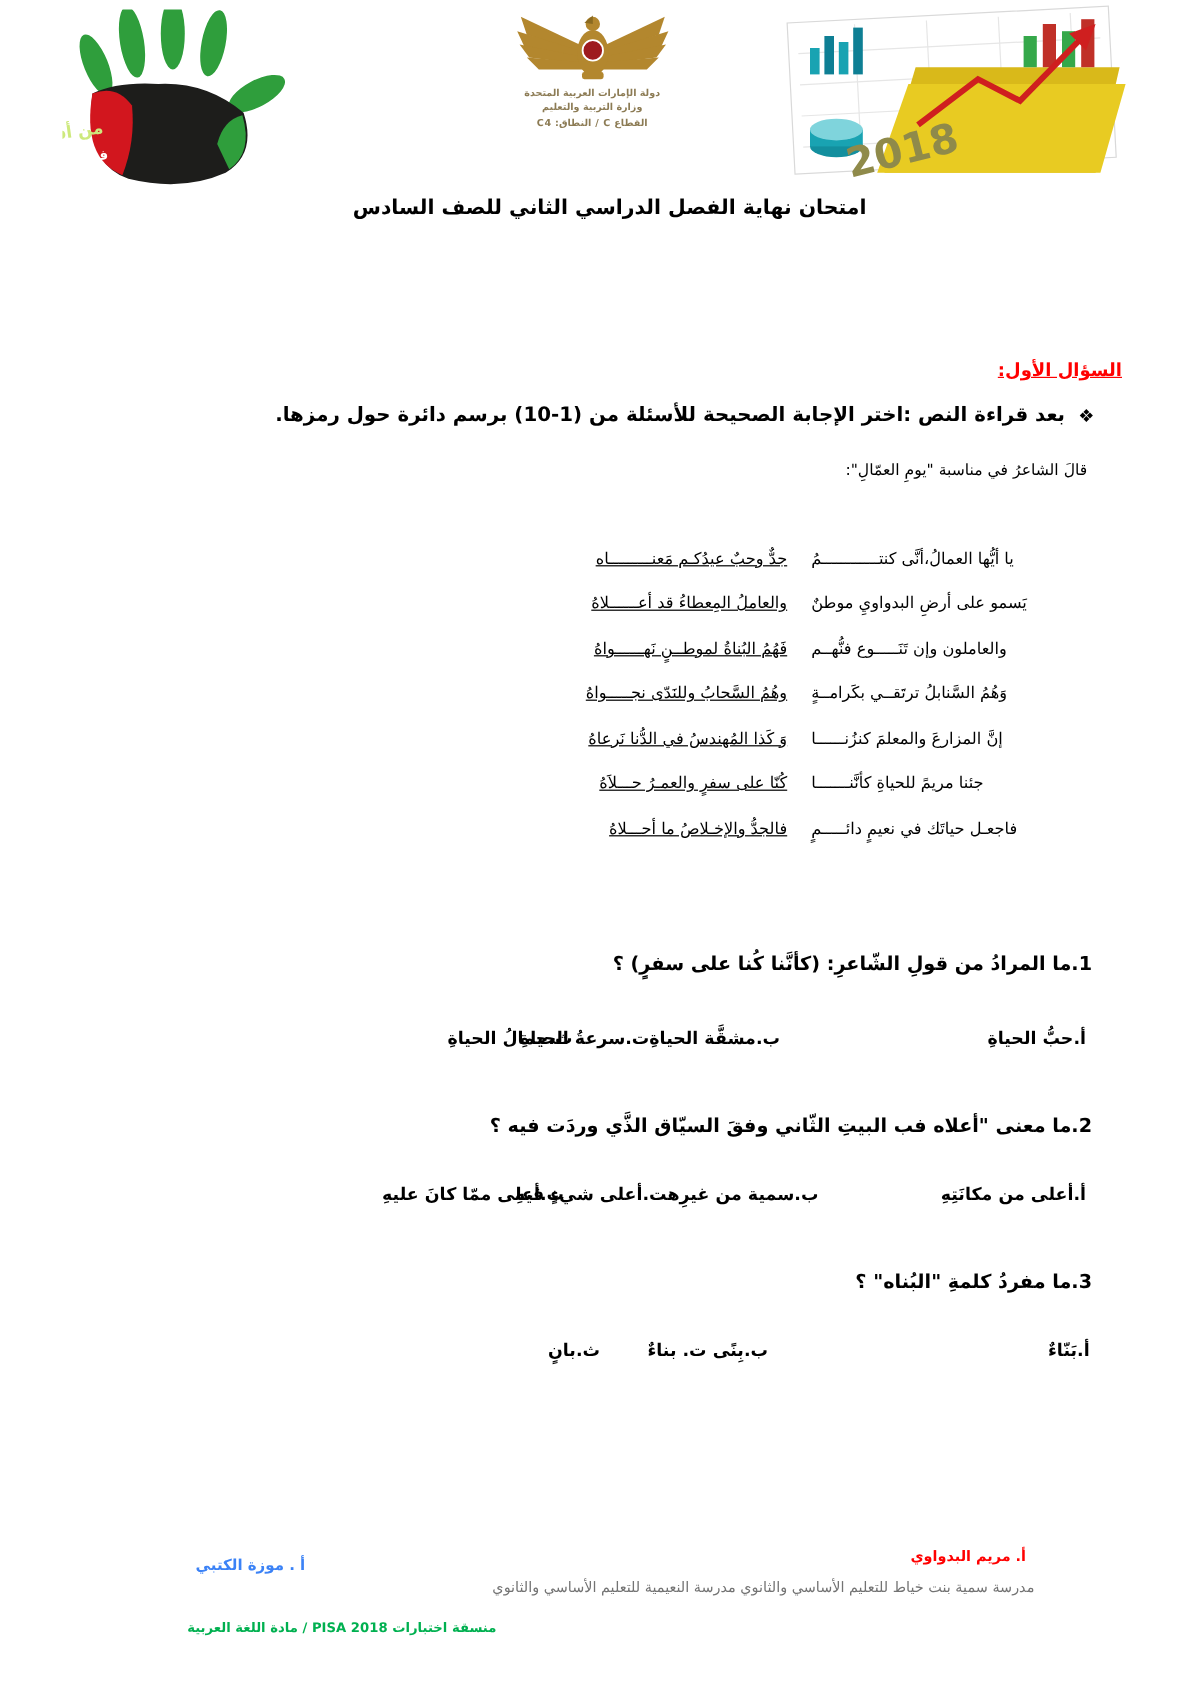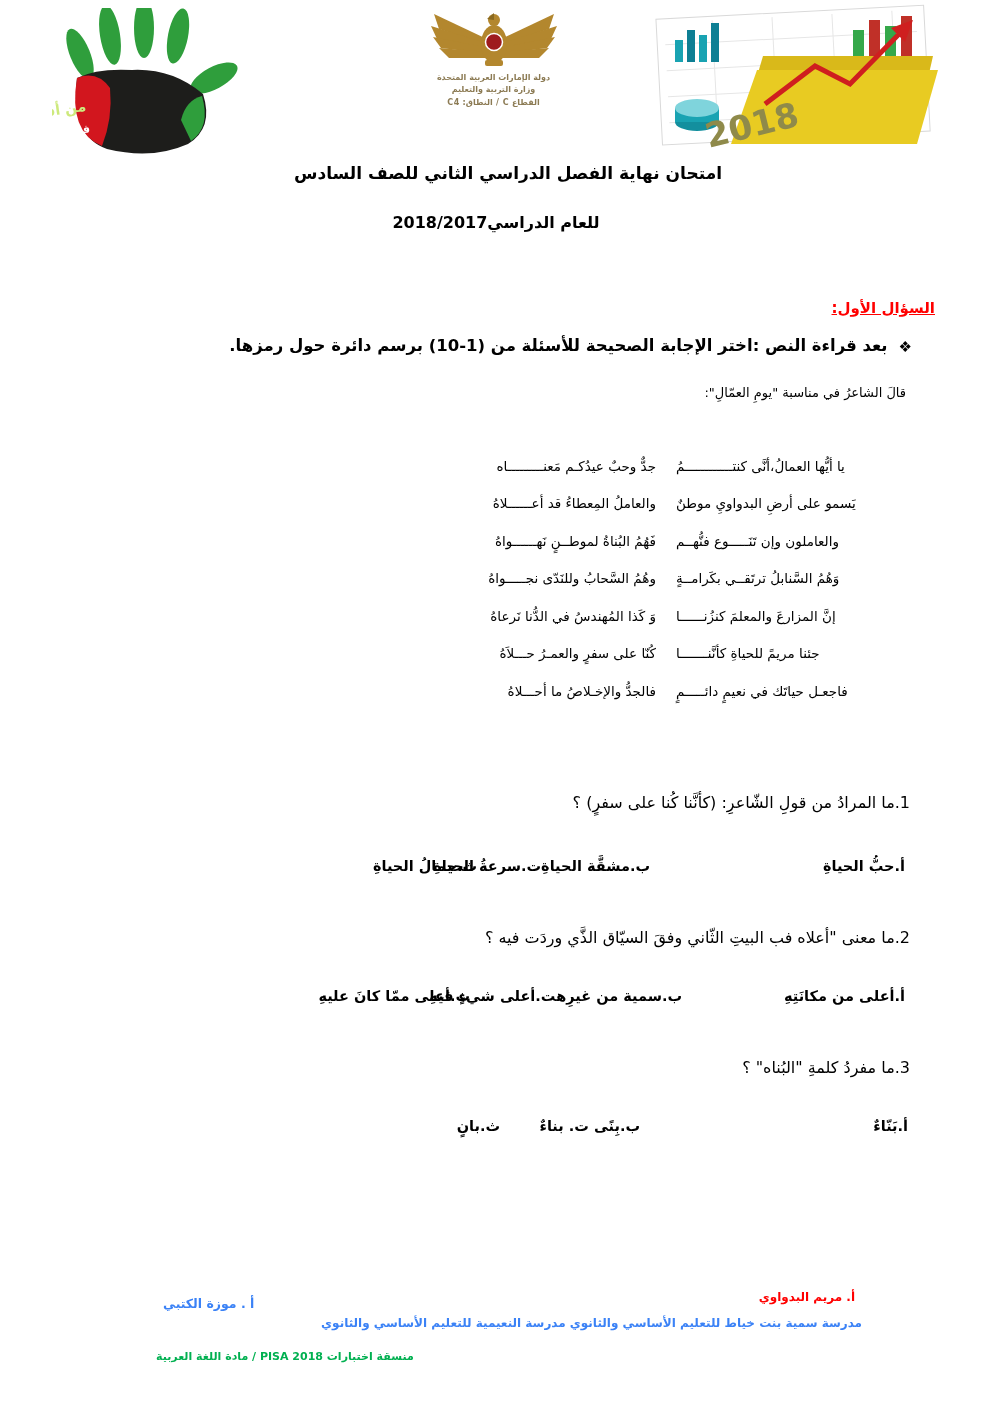--- a/index.html
+++ b/index.html
@@ -29,35 +29,35 @@
   
   .instruction { top:336px; right:80px; display:flex; gap:11px; font-weight:bold; font-size:16.5px; }
   .instruction .bullet { font-size:15px; position:relative; top:2px; }
 
   .poem-intro { top:385px; right:86px; font-size:13px; }
 
   
   .poem { top:447px; right:84px; width:536px; }
   .poem-row { display:flex; justify-content:space-between; align-items:center; height:37.5px; font-size:13.5px; }
   .hemistich-right { width:232px; text-align:left; white-space:nowrap; }
-  .hemistich-left  { width:284px; text-align:right; white-space:nowrap; }
-
-  
-  .question { right:82px; font-weight:normal; font-size:16px; white-space:nowrap; }
+  .hemistich-left  { width:284px; text-align:right; white-space:nowrap;text-decoration:underline; }
+
+  
+  .question { right:82px; font-weight:bold; font-size:16px; white-space:nowrap; }
   .q1 { top:793px; } .q2 { top:928px; } .q3 { top:1058px; }
   .options-row { left:0; right:0; height:26px; font-weight:bold; font-size:14.5px; }
   .o1 { top:846px; } .o2 { top:976px; } .o3 { top:1106px; }
   .option { position:absolute; white-space:nowrap;margin-top:12px; }
   .o1 .opt-0 { right:87px; }  .o1 .opt-1 { right:342px; } .o1 .opt-2 { right:515px; }
   .o2 .opt-0 { right:87px; }  .o2 .opt-1 { right:310px; } .o2 .opt-2 { right:522px; }
   .o3 .opt-0 { right:84px; }  .o3 .opt-1 { right:352px; } .o3 .opt-2 { right:492px; }
 
   
   .footer-right-name  { top:1290px; right:137px; color:#ff0000; font-weight:bold; font-size:12px; }
-  .footer-right-school{ top:1316px; right:130px; color:#3b82f6; font-weight:bold; font-size:12px; white-space:nowrap; }
+  .footer-right-school{ top:1316px; right:130px; color:#737373; font-weight:normal; font-size:12px; white-space:nowrap; }
   .footer-right-roles { top:1348px; right:130px; font-weight:bold; font-size:11.5px; white-space:nowrap; }
   .footer-right-roles .red   { color:#ff0000; }
   .footer-right-roles .green { color:#00b050; margin-right:14px; }
   .footer-left-name { top:1296px; left:163px; color:#3b82f6; font-weight:bold; font-size:12.5px; }
   .footer-left-role { top:1350px; left:156px; color:#00b050; font-weight:bold; font-size:11px; white-space:nowrap; }
 </style>
 </head>
 <body>
 
 <div class="page">
@@ -143,21 +143,20 @@
       </g>
       <g>
         <polyline points="120,100 170,62 205,80 258,26" fill="none" stroke="#cf1f1f" stroke-width="5"></polyline>
         <polygon points="268,16 246,24 260,38" fill="#cf1f1f"></polygon>
       </g>
     </svg>
   </div>
 
   <div class="abs title-block">
     <div class="title-line1">امتحان نهاية الفصل الدراسي الثاني للصف السادس</div>
-    <div class="title-line2">للعام الدراسي2018/2017</div>
   </div>
 
   <div class="abs section-heading">السؤال الأول:</div>
 
   <div class="abs instruction">
     <span class="bullet">❖</span>
     <span>بعد قراءة النص :اختر الإجابة الصحيحة للأسئلة من (1-10) برسم دائرة حول رمزها.</span>
   </div>
 
   <div class="abs poem-intro">قالَ الشاعرُ في مناسبة "يومِ العمّالِ":</div>

